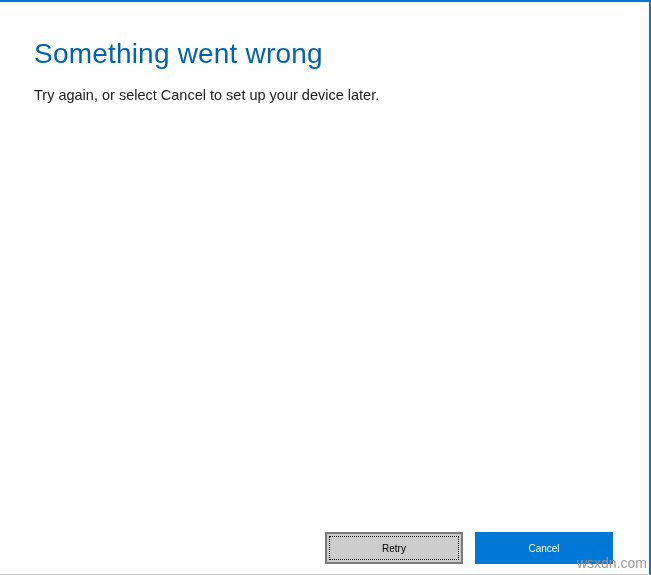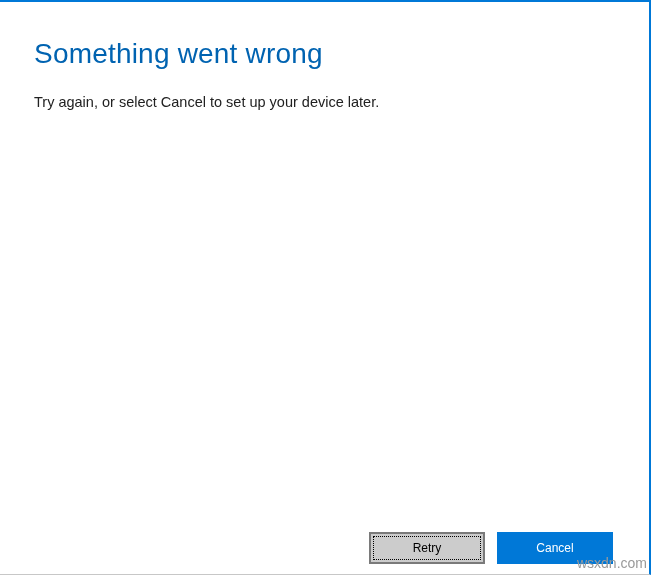--- a/index.html
+++ b/index.html
@@ -21,40 +21,40 @@
       border-right: 2px solid #0078d7;
       border-bottom: 1px solid #c7c7c7;
       background: #ffffff;
       position: relative;
       padding: 36px 34px 20px 34px;
     }
     .title {
       font-size: 28px;
       font-weight: 400;
       color: #0063b1;
-      margin-bottom: 22px;
+      margin-bottom: 15px;
       letter-spacing: 0.2px;
     }
     .message {
       font-size: 14.5px;
       color: #212121;
       line-height: 1.4;
     }
     .button-row {
       position: absolute;
       bottom: 10px;
       right: 36px;
       display: flex;
       gap: 12px;
     }
     .btn {
-      width: 116px;
+      width: 138px;
       height: 32px;
       font-family: "Segoe UI", Tahoma, sans-serif;
-      font-size: 12px;
+      font-size: 10px;
       border: none;
       cursor: pointer;
       display: inline-flex;
       align-items: center;
       justify-content: center;
     }
     .btn-secondary {
       background: #cccccc;
       color: #000000;
       border: 2px solid #7a7a7a;

